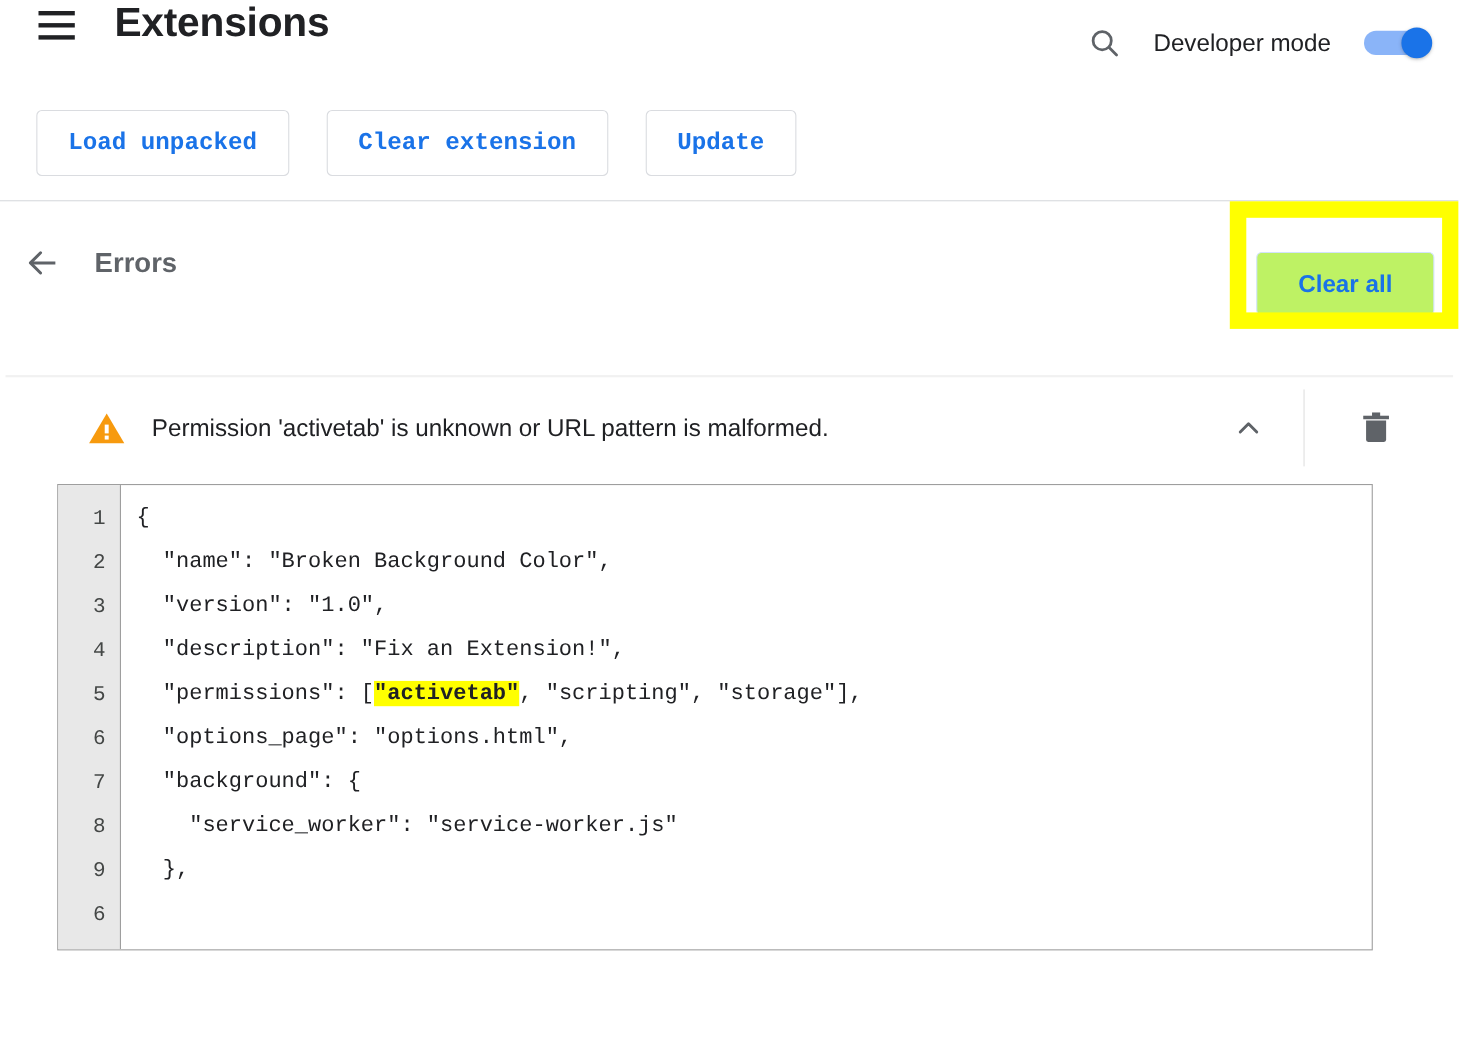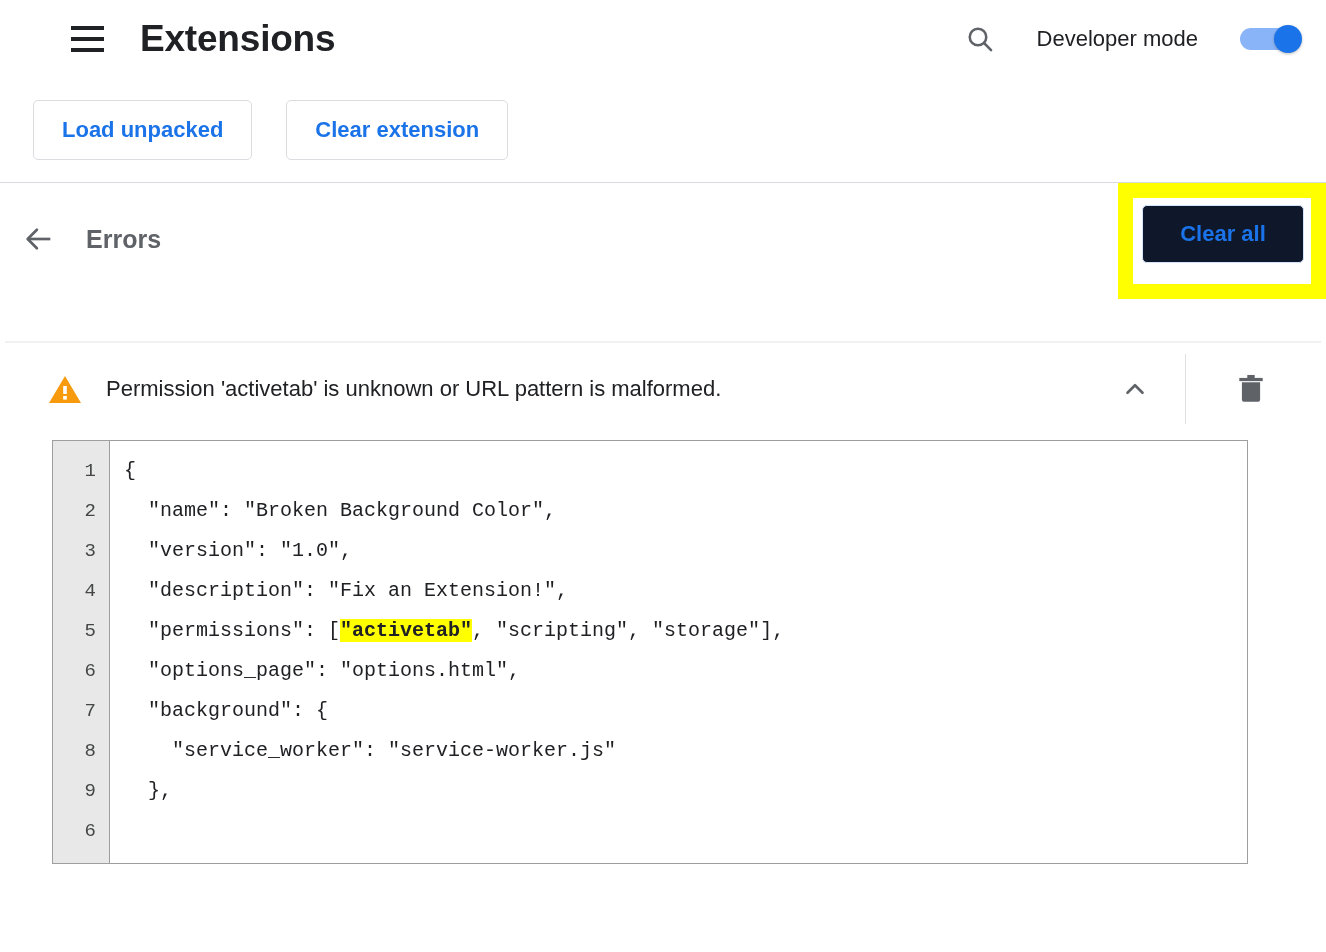--- a/index.html
+++ b/index.html
@@ -14,24 +14,22 @@
     -webkit-font-smoothing: antialiased;
     overflow: hidden;
     position: relative;
   }
 
   
   .toolbar {
     position: relative;
     height: 78px;
     display: flex;
-    align-items: center;
     padding: 0 0 0 28px;
     box-sizing: border-box;
-    margin-left: 36px;
   }
   .hamburger {
     width: 46px;
     height: 46px;
     display: flex;
     flex-direction: column;
     justify-content: center;
     align-items: center;
     gap: 7px;
     cursor: pointer;
@@ -52,21 +50,21 @@
     margin-left: 30px;
     white-space: nowrap;
   }
   .toolbar-right {
     position: absolute;
     right: 24px;
     top: 0;
     height: 78px;
     display: flex;
     align-items: center;
-    gap: 12px;
+    gap: 0;
   }
   .search-btn {
     width: 46px;
     height: 46px;
     display: flex;
     align-items: center;
     justify-content: center;
     cursor: pointer;
   }
   .devmode-label {
@@ -107,21 +105,21 @@
   .actions {
     display: flex;
     align-items: center;
     gap: 34px;
     padding: 22px 0 22px 33px;
   }
   .action-btn {
     border: 1px solid #dadce0;
     background: #ffffff;
     color: #1a73e8;
-    font-family: Liberation Sans, sans-serif;
+    font-family: Liberation Mono, monospace;
     font-size: 22px;
     font-weight: 700;
     border-radius: 5px;
     padding: 0 28px;
     height: 60px;
     line-height: 58px;
     cursor: pointer;
     white-space: nowrap;
     box-sizing: border-box;
   }
@@ -171,44 +169,45 @@
     width: 208px;
     height: 116px;
     border: 15px solid #ffff00;
     box-sizing: border-box;
     background: transparent;
     pointer-events: none;
   }
   .clear-all-btn {
     position: absolute;
     left: 1142px;
-    top: 22px;
+    top: 46px;
     width: 162px;
     height: 58px;
     border: 1px solid #d2e3fc;
     border-radius: 5px;
-    background: #0f172a;
+    background: #bef264;
     color: #1a73e8;
     font-family: "Liberation Sans", sans-serif;
     font-size: 22px;
     font-weight: 700;
     cursor: pointer;
     box-sizing: border-box;
   }
 
   
   .error-item {
     padding: 0;
   }
   .error-row {
     display: flex;
     align-items: center;
     height: 92px;
     padding-left: 48px;
     box-sizing: border-box;
+    margin-left: 32px;
   }
   .warn-icon {
     width: 34px;
     height: 34px;
     flex: 0 0 auto;
   }
   .error-text {
     font-size: 22px;
     color: #202124;
     margin-left: 24px;
@@ -310,20 +309,21 @@
     <div class="toggle">
       <div class="track"></div>
       <div class="thumb"></div>
     </div>
   </div>
 </div>
 
 <div class="actions">
   <button class="action-btn">Load unpacked</button>
   <button class="action-btn">Clear extension</button>
+  <button class="action-btn">Update</button>
 </div>
 
 <div class="divider-strong"></div>
 
 <div class="errors-header">
   <div class="back-arrow">
     <svg width="34" height="34" viewBox="0 0 24 24" aria-hidden="true">
       <line x1="20" y1="12" x2="4.5" y2="12" stroke="#5f6368" stroke-width="1.9"></line>
       <polyline points="10.5,5.5 4,12 10.5,18.5" fill="none" stroke="#5f6368" stroke-width="1.9" stroke-linecap="round" stroke-linejoin="round"></polyline>
     </svg>

